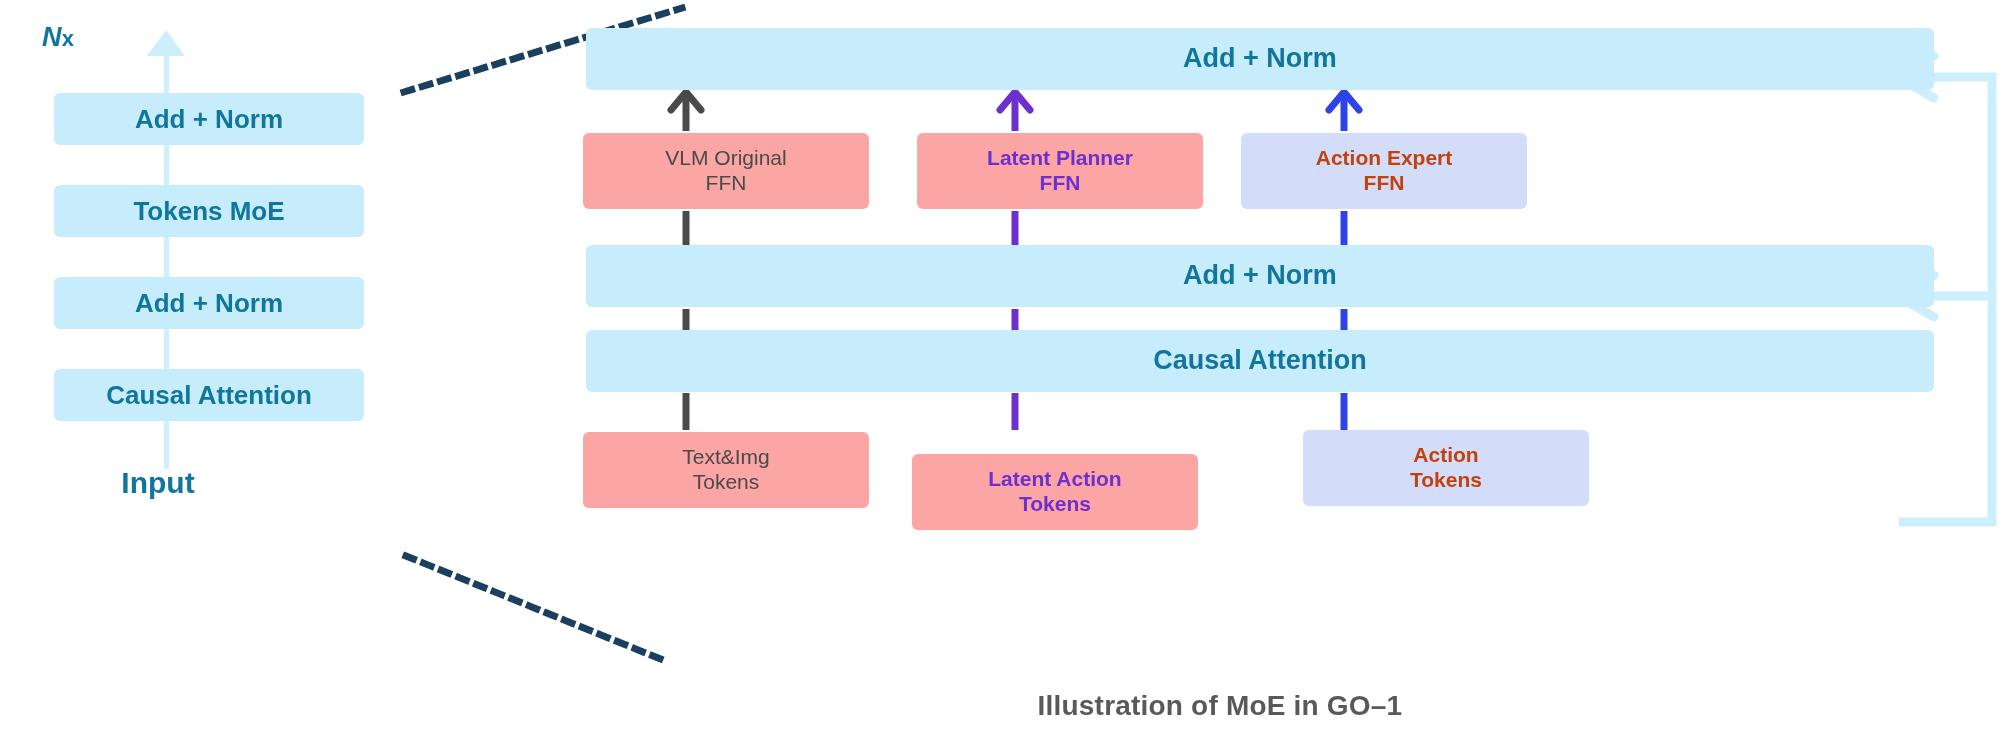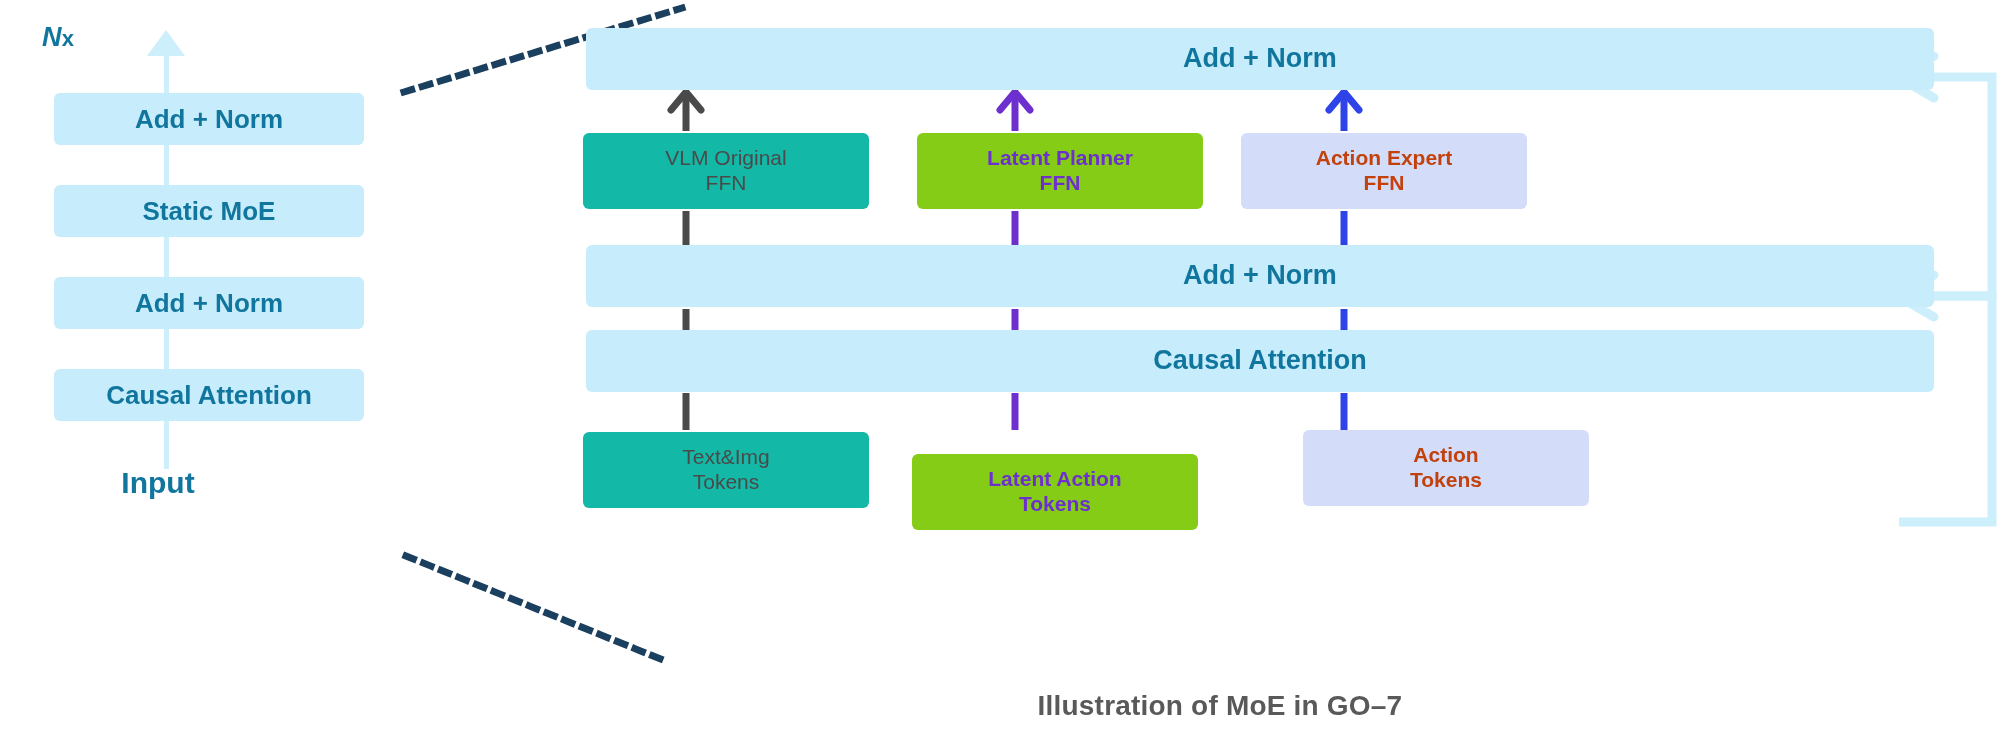--- a/index.html
+++ b/index.html
@@ -25,22 +25,22 @@
     text-align:center;
     border-radius:6px;
     font-weight:700;
     line-height:1.18;
     white-space:pre-line;
     margin-left:40px;
   }
 
   
   .cyan  { background:#c7ecfb; color:#11769e; }
-  .grey  { background:#14b8a6; color:#4a4a4a; font-weight:400; }
-  .purple{ background:#84cc16; color:#6d30cf; }
+  .grey  { background:#fca5a5; color:#4a4a4a; font-weight:400; }
+  .purple{ background:#fca5a5; color:#6d30cf; }
   .blue  { background:#d3dcf9; color:#c2410c; }
 
   
   .l-box{ width:310px; left:14px; height:52px; font-size:26px; }
 
   #l-addnorm-top { top:93px; }
   #l-staticmoe   { top:185px; }
   #l-addnorm-bot { top:277px; }
   #l-causal      { top:369px; }
 
@@ -141,21 +141,21 @@
     </div>
 
     <div class="up-arrowhead"></div>
     <div class="spine" id="spine-a"></div>
     <div class="spine" id="spine-b"></div>
     <div class="spine" id="spine-c"></div>
     <div class="spine" id="spine-d"></div>
     <div class="spine" id="spine-e"></div>
 
     <div class="box cyan l-box" id="l-addnorm-top">Add + Norm</div>
-    <div class="box cyan l-box" id="l-staticmoe">Static MoE</div>
+    <div class="box cyan l-box" id="l-staticmoe">Tokens MoE</div>
     <div class="box cyan l-box" id="l-addnorm-bot">Add + Norm</div>
     <div class="box cyan l-box" id="l-causal">Causal Attention</div>
 
     <div class="input-label">Input</div>
   </div>
 
   <svg class="dotted">
     <line x1="404" y1="92" x2="682" y2="8" stroke="#1b3f5e" stroke-width="7" stroke-dasharray="8 11" stroke-linecap="square"></line>
     <line x1="406" y1="556" x2="668" y2="662" stroke="#1b3f5e" stroke-width="7" stroke-dasharray="8 11" stroke-linecap="square"></line>
   </svg>
@@ -219,14 +219,14 @@
     <div class="box cyan r-wide" id="r-causal">Causal Attention</div>
 
     <div class="box grey r-col tok" id="tok-text">Text&amp;Img
 Tokens</div>
     <div class="box purple r-col tok" id="tok-latent">Latent Action
 Tokens</div>
     <div class="box blue r-col tok" id="tok-action">Action
 Tokens</div>
   </div>
 
-  <div class="caption">Illustration of MoE in GO–7</div>
+  <div class="caption">Illustration of MoE in GO–1</div>
 </div>
 
 </body></html>

